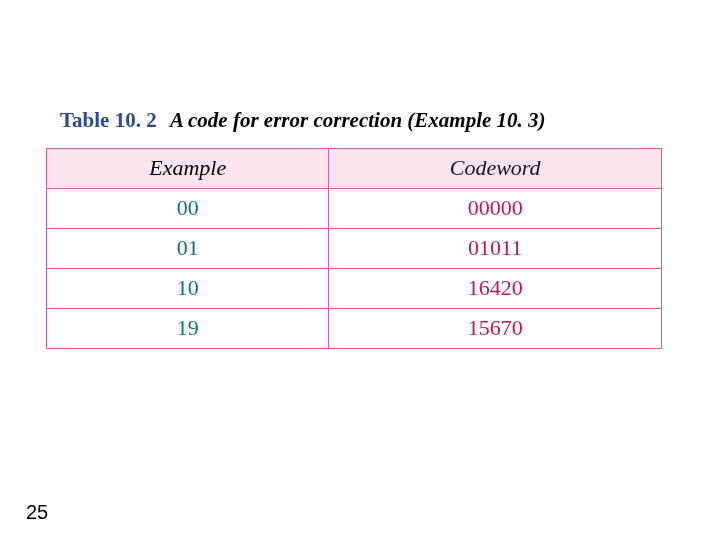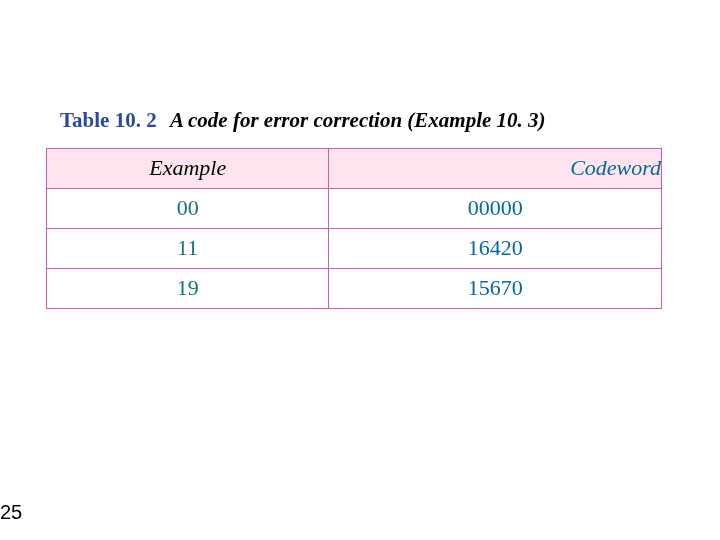--- a/index.html
+++ b/index.html
@@ -42,30 +42,31 @@
     text-align: center;
     padding: 6px 0 7px 0;
     font-size: 22px;
   }
   th {
     background: #fde4ef;
     font-style: italic;
     font-weight: normal;
   }
   th.dataword-h { color: #000000; }
-  th.codeword-h { color: #0369a1; text-align: right; }
+  th.codeword-h { color: #0f172a; }
   td.dw { color: #0f766e; }
-  td.cw { color: #0369a1; }
+  td.cw { color: #be185d; }
   .pagenum {
     position: absolute;
     left: 0px;
     bottom: 16px;
     font-family: Arial, Helvetica, sans-serif;
     font-size: 20px;
     color: #000000;
+    padding-left: 26px;
   }
 </style>
 </head>
 <body>
 
 <div class="caption">
   <span class="label">Table 10. 2</span>
   <span class="title">A code for error correction (Example 10. 3)</span>
 </div>
 
@@ -76,21 +77,25 @@
         <th class="dataword-h">Example</th>
         <th class="codeword-h">Codeword</th>
       </tr>
     </thead>
     <tbody>
       <tr>
         <td class="dw">00</td>
         <td class="cw">00000</td>
       </tr>
       <tr>
-        <td class="dw">11</td>
+        <td class="dw">01</td>
+        <td class="cw">01011</td>
+      </tr>
+      <tr>
+        <td class="dw">10</td>
         <td class="cw">16420</td>
       </tr>
       <tr>
         <td class="dw">19</td>
         <td class="cw">15670</td>
       </tr>
     </tbody>
   </table>
 </div>
 

